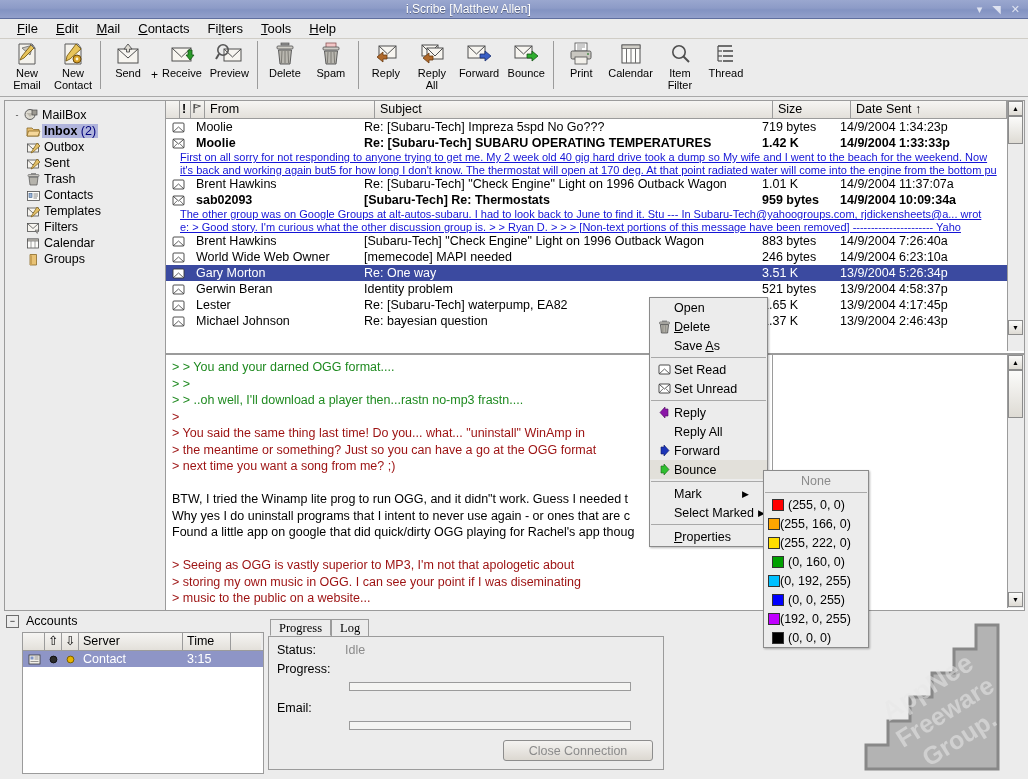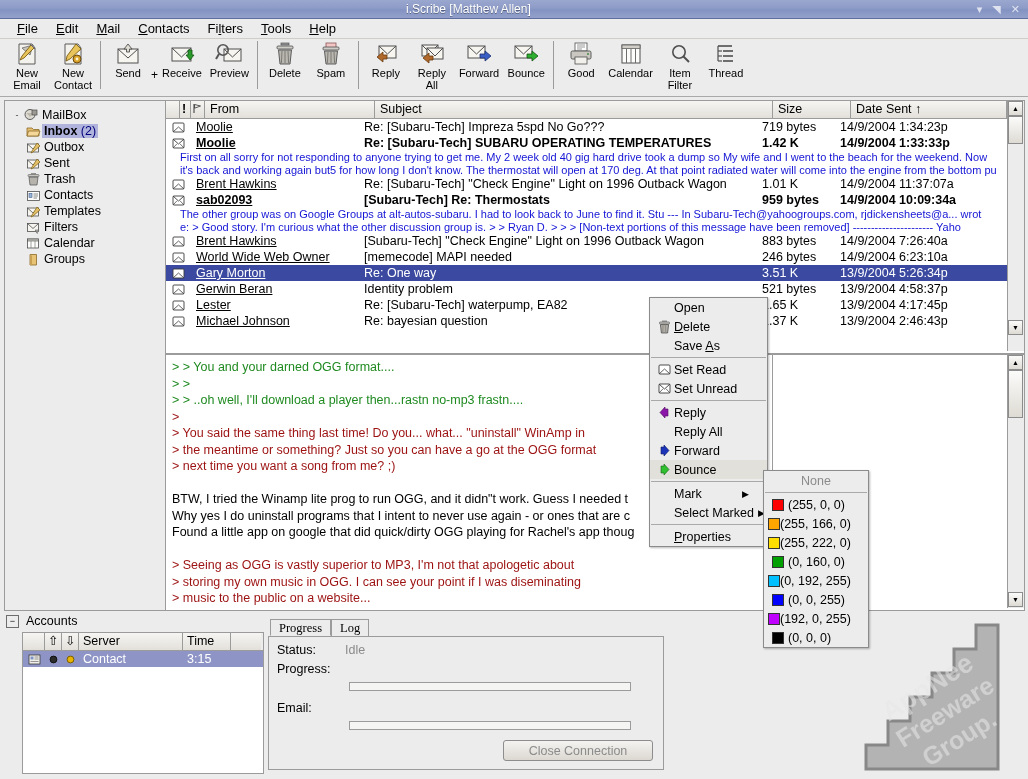--- a/index.html
+++ b/index.html
@@ -74,29 +74,29 @@
   .lhead{display:flex;height:17px;background:#ececec;border-bottom:1px solid #9b9b9b;}
   .lhead .hc{
     border-right:1px solid #9b9b9b;height:17px;line-height:16px;
     font-size:12.5px;padding-left:5px;box-sizing:border-box;
     background:linear-gradient(to bottom,#f6f5f3,#e3e0da);cursor:default;overflow:hidden;
   }
   .rows{position:relative;}
   .mrow{display:flex;height:16px;line-height:16px;font-size:12.5px;white-space:nowrap;cursor:default;}
   .mrow .c{overflow:hidden;box-sizing:border-box;}
   .c-icon{width:24px;display:flex;align-items:center;justify-content:center;}
-  .c-from{width:170px;padding-left:6px;text-decoration:underline;}
+  .c-from{width:170px;padding-left:6px;}
   .c-subj{width:398px;padding-left:4px;}
   .c-size{width:78px;padding-left:4px;}
   .c-date{width:170px;padding-left:4px;}
   .mrow.unread{font-weight:bold;}
   .mrow.sel{background:#3b4aa0;color:#fff;}
   .prev{
     color:#1414d6;font-size:11px;line-height:12.5px;white-space:nowrap;overflow:hidden;
-    padding-left:14px;height:12.5px;
+    padding-left:14px;height:12.5px;text-decoration:underline;
   }
 
   .lvs{position:absolute;right:0;top:0;width:16px;height:250px;background:#ececec;border-left:1px solid #9b9b9b;}
   .sbtn{width:15px;height:15px;background:linear-gradient(to bottom,#fbfbfa,#dedbd4);
         border:1px solid #8c8c8c;box-sizing:border-box;display:flex;align-items:center;justify-content:center;font-size:7px;}
   .sthumb{width:15px;background:linear-gradient(to bottom,#fbfbfa,#dedbd4);border:1px solid #8c8c8c;box-sizing:border-box;}
 
   .bodypane{
     position:absolute;left:165px;top:354px;width:606px;height:255px;
     background:#fff;border:1px solid #9b9b9b;overflow:hidden;
@@ -341,21 +341,21 @@
         <svg width="26" height="24" viewBox="0 0 26 24">
           <rect x="7" y="1" width="12" height="8" fill="#fff" stroke="#4f4f4f" stroke-width=".8"></rect>
           <line x1="9" y1="3" x2="17" y2="3" stroke="#999"></line>
           <line x1="9" y1="5" x2="17" y2="5" stroke="#999"></line>
           <line x1="9" y1="7" x2="14" y2="7" stroke="#999"></line>
           <rect x="3" y="9" width="20" height="8" rx="1.5" fill="#c9c7c0" stroke="#4f4f4f" stroke-width=".9"></rect>
           <rect x="7" y="15" width="12" height="7" fill="#f2f0ea" stroke="#4f4f4f" stroke-width=".8"></rect>
           <circle cx="20" cy="12" r="1" fill="#4a8a4a"></circle>
         </svg>
       </div>
-      <div class="lbl">Good</div>
+      <div class="lbl">Print</div>
     </div>
 
     <div class="tb">
       <div class="ico">
         <svg width="24" height="24" viewBox="0 0 24 24">
           <rect x="3" y="3" width="18" height="18" fill="#fdfdfb" stroke="#4f4f4f"></rect>
           <rect x="3" y="3" width="18" height="3.5" fill="#cfcdc6" stroke="#4f4f4f" stroke-width=".7"></rect>
           <line x1="7.5" y1="6.5" x2="7.5" y2="21" stroke="#6f6f6f"></line>
           <line x1="12" y1="6.5" x2="12" y2="21" stroke="#6f6f6f"></line>
           <line x1="16.5" y1="6.5" x2="16.5" y2="21" stroke="#6f6f6f"></line>

